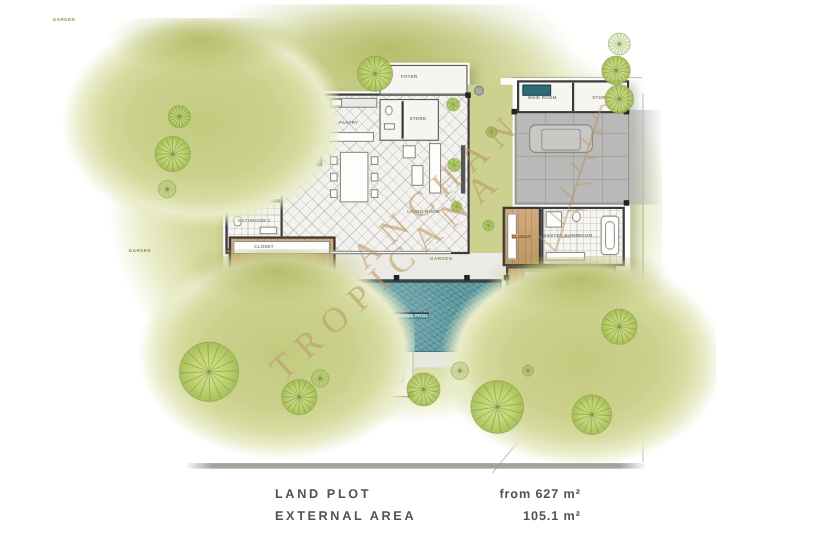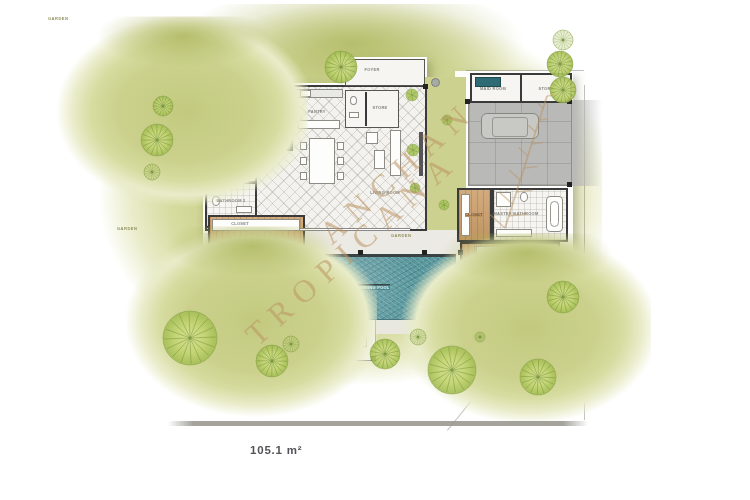--- a/index.html
+++ b/index.html
@@ -639,16 +639,21 @@
         <line x1="547" y1="96" x2="552.9619070546111" y2="95.3249709101241" stroke="rgba(186,148,98,.45)" stroke-width="1.6"></line>
       </g>
     </svg>
 
   <div class="wmark" style="left:398px;top:172px;font-size:32px;">ANCHAN</div>
   <div class="wmark" style="left:352px;top:248px;font-size:32px;">TROPICANA</div>
 
   <div class="sepline"></div>
   <div id="info">
       <div class="info-row">
+        <span class="info-label">LAND PLOT</span>
+        <span class="info-value">from 627 m²</span>
+      </div>
+      <div class="info-row">
+        <span class="info-label">EXTERNAL AREA</span>
         <span class="info-value">105.1 m²</span>
       </div>
     </div>
 </div>
 
 </body></html>

